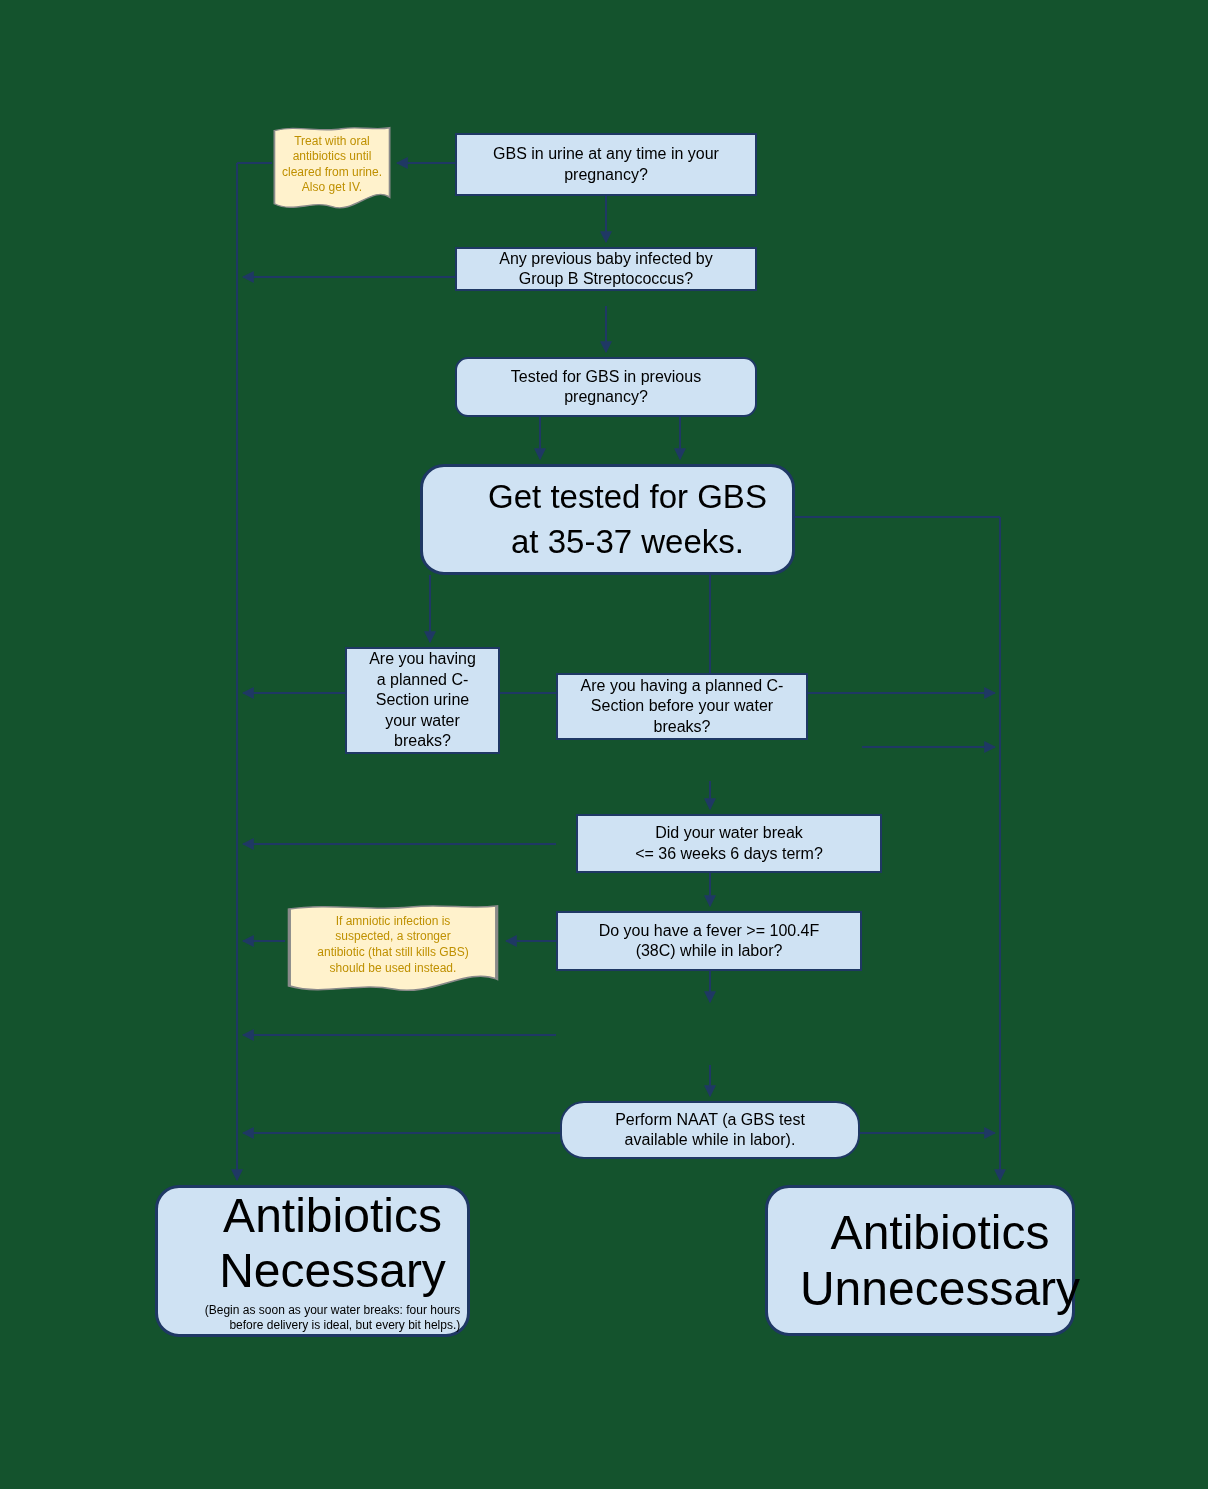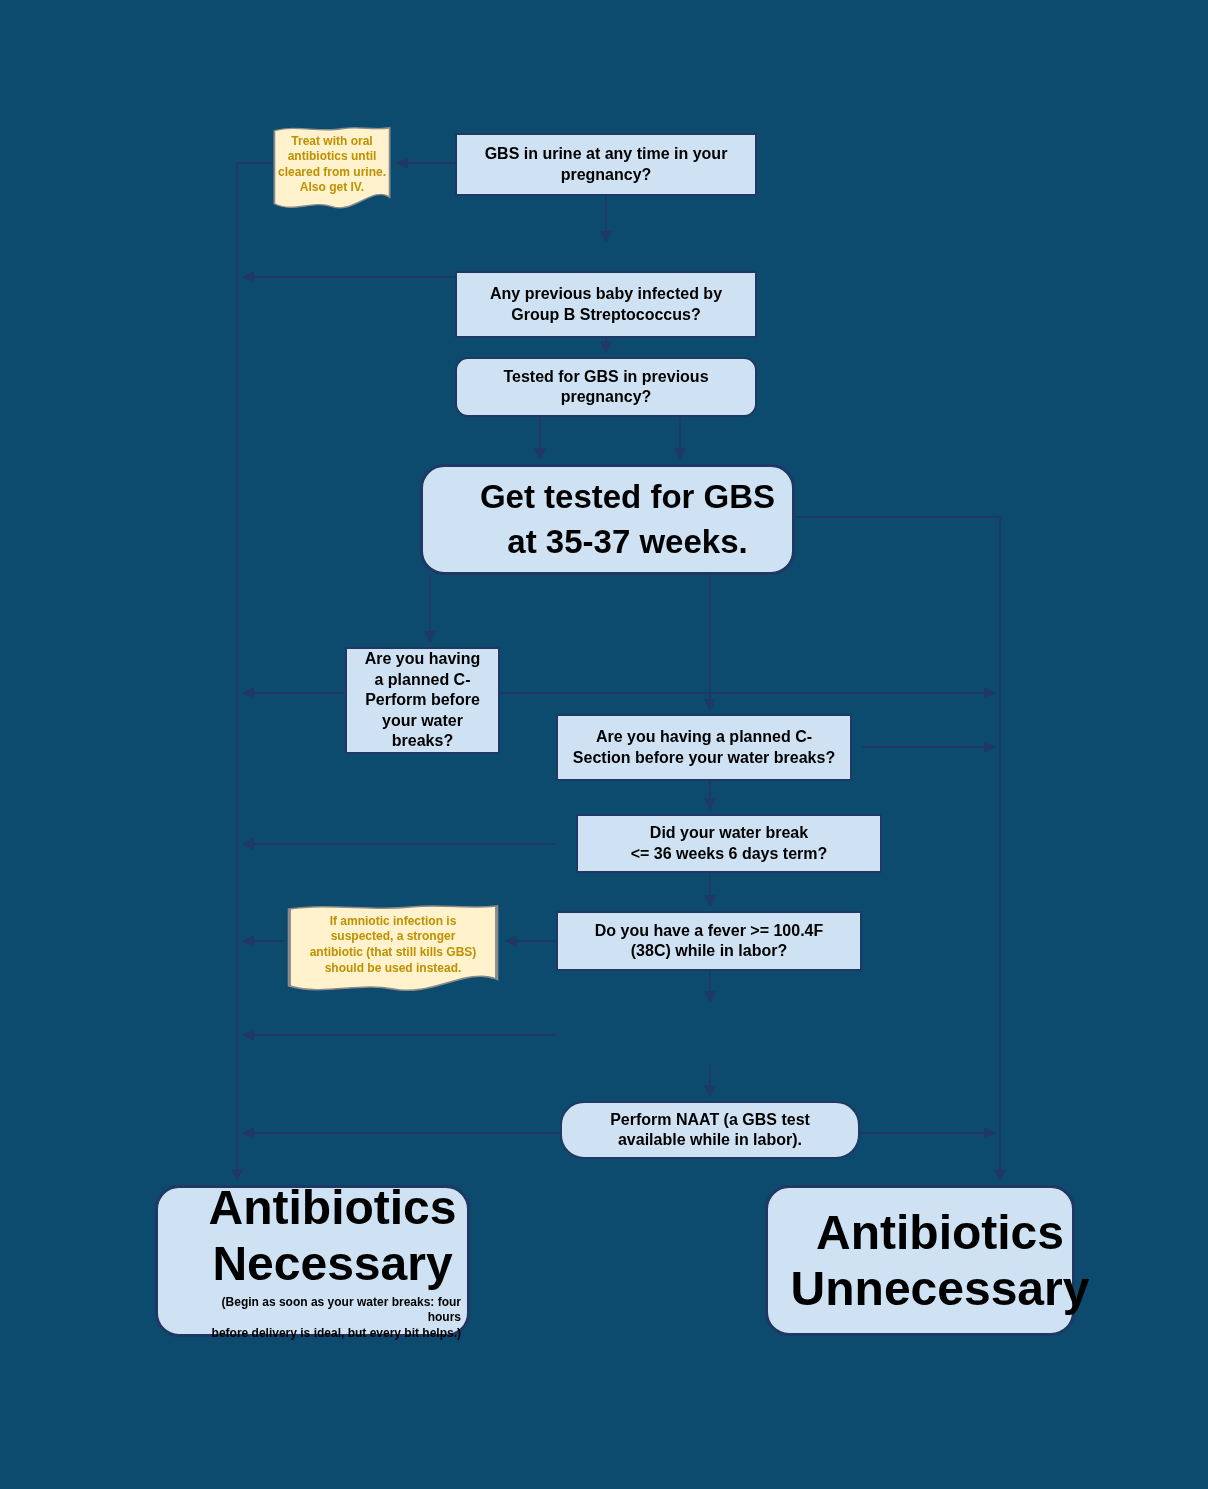--- a/index.html
+++ b/index.html
@@ -5,23 +5,22 @@
   html, body {
     margin: 0;
     padding: 0;
     background: #000000;
     font-family: "Liberation Sans", sans-serif;
   }
   .canvas {
     position: relative;
     width: 1208px;
     height: 1489px;
-    background: #0c4a6e;
+    background: #14532d;
     overflow: hidden;
-    font-weight: bold;
   }
   .connectors {
     position: absolute;
     left: 0;
     top: 0;
     width: 1208px;
     height: 1489px;
   }
   .node {
     position: absolute;
@@ -140,44 +139,44 @@
 antibiotics until
 cleared from urine.
 Also get IV.</div>
   </div>
 
   <div class="node" style="left:455px; top:133px; width:302px; height:63px;">
     <span>GBS in urine at any time in your
 pregnancy?</span>
   </div>
 
-  <div class="node" style="left:455px; top:247px; width:302px; height:67px;margin-top:24px;">
+  <div class="node" style="left:455px; top:247px; width:302px; height:44px;">
     <span>Any previous baby infected by
 Group B Streptococcus?</span>
   </div>
 
   <div class="node" style="left:455px; top:357px; width:302px; height:60px;border-radius:13px;">
     <span>Tested for GBS in previous
 pregnancy?</span>
   </div>
 
   <div class="node rounded-lg big-label" style="left:420px; top:464px; width:375px; height:111px;">
     <span>Get tested for GBS
 at 35-37 weeks.</span>
   </div>
 
   <div class="node" style="left:345px; top:647px; width:155px; height:107px;">
     <span>Are you having
 a planned C-
-Perform before
+Section urine
 your water
 breaks?</span>
   </div>
 
-  <div class="node" style="left:556px; top:714px; width:296px; height:67px;">
+  <div class="node" style="left:556px; top:673px; width:252px; height:67px;">
     <span>Are you having a planned C-
 Section before your water breaks?</span>
   </div>
 
   <div class="node" style="left:556px; top:814px; width:306px; height:59px;margin-left:20px;">
     <span>Did your water break
 &lt;= 36 weeks 6 days term?</span>
   </div>
 
   <div class="note" style="left:285px; top:901px; width:216px; height:100px;">

